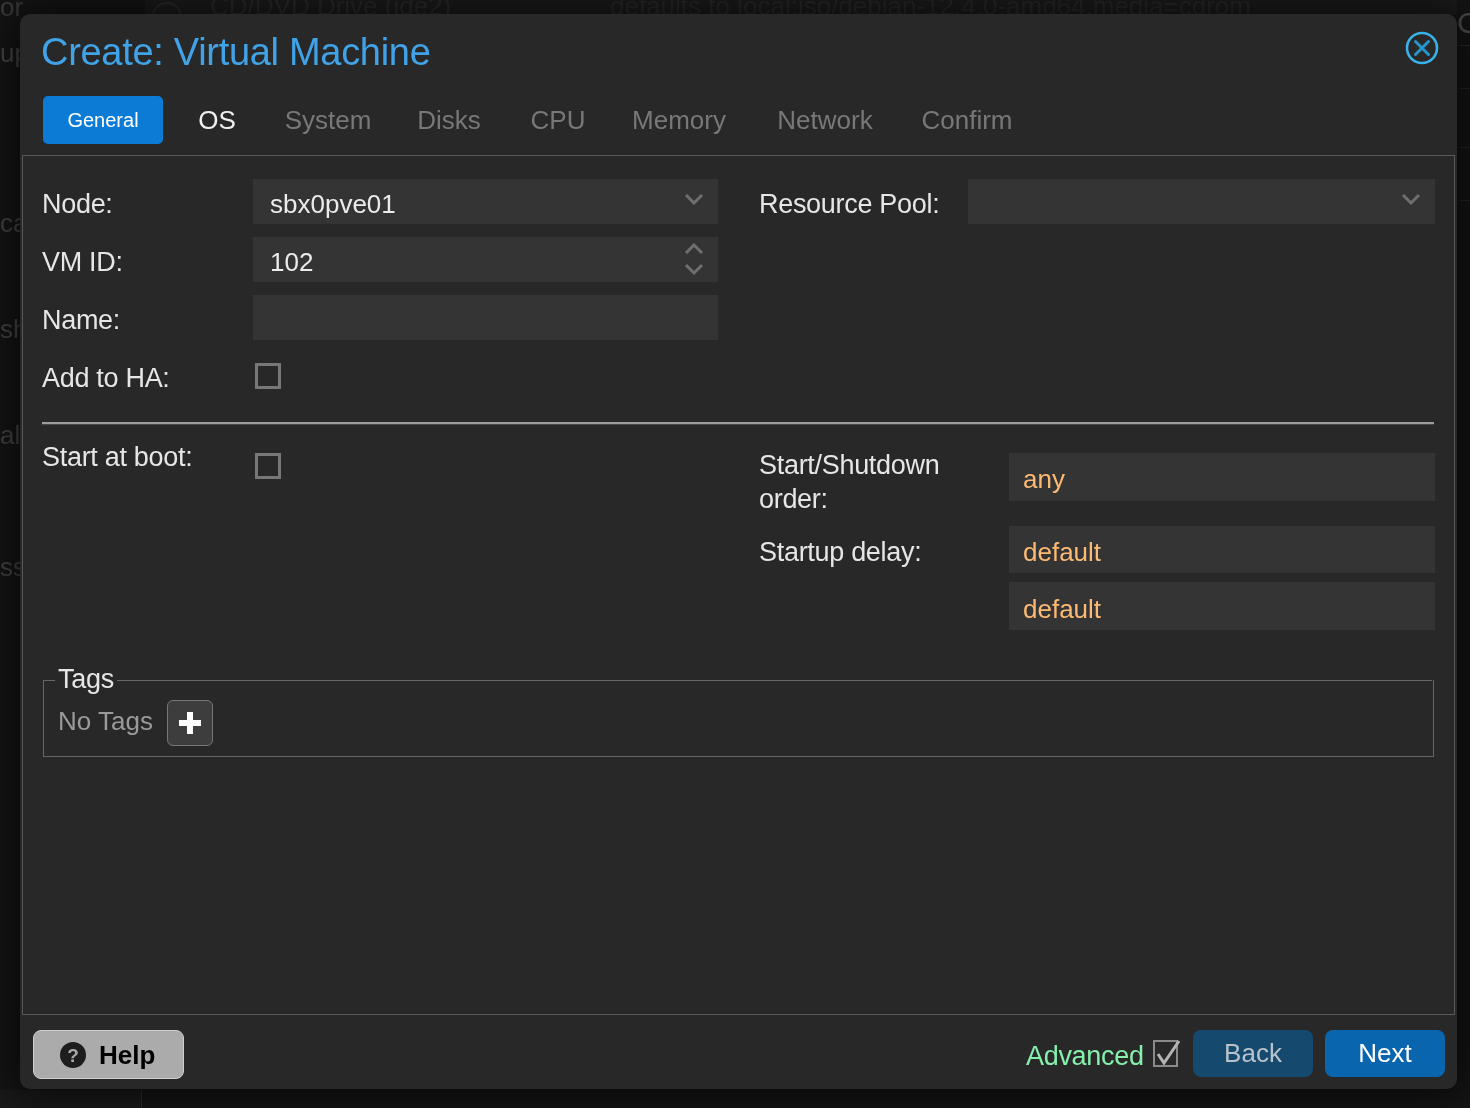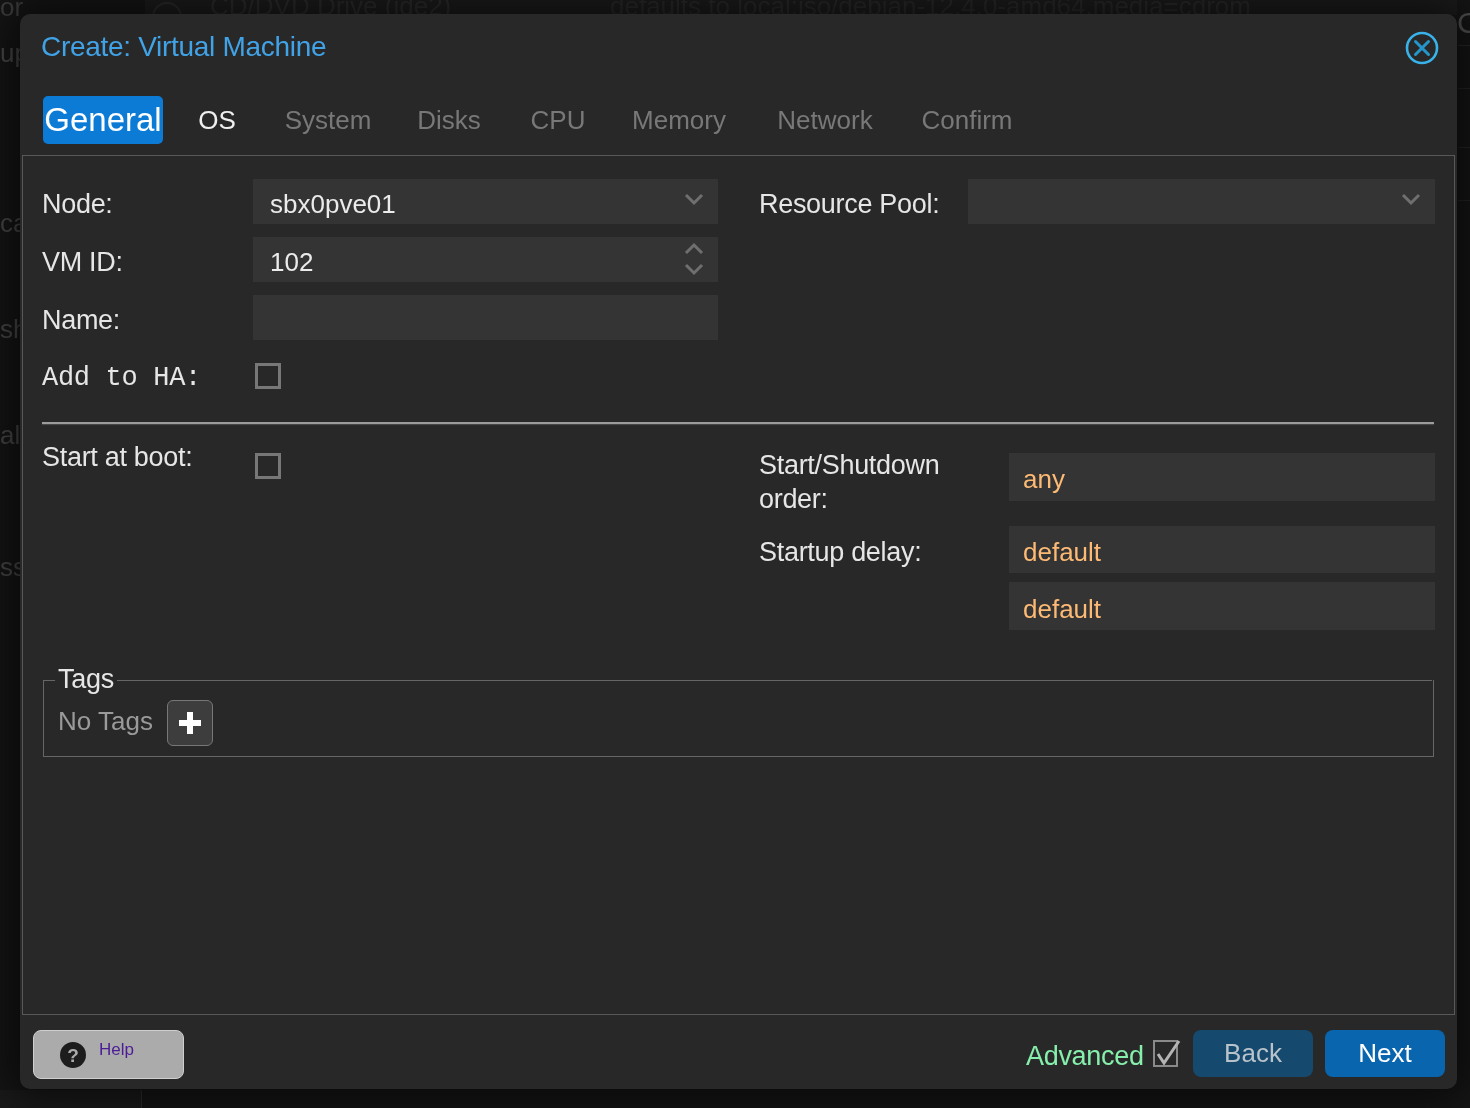--- a/index.html
+++ b/index.html
@@ -5,25 +5,25 @@
   html,body{margin:0;padding:0;}
   body{width:1470px;height:1108px;background:#141414;position:relative;overflow:hidden;
        font-family:"Liberation Sans", sans-serif;-webkit-font-smoothing:antialiased;}
   .abs{position:absolute;}
   
   #backdrop{position:absolute;inset:0;background:#161616;}
   .dimtxt{position:absolute;color:#4a4a4a;font-size:26px;}
   
   #dlg{position:absolute;left:20px;top:14px;width:1437px;height:1075px;
        background:#282828;border-radius:10px;box-shadow:0 0 45px 12px rgba(0,0,0,0.62);}
-  #title{position:absolute;left:21px;top:17px;font-size:28px;color:#41a3e7;letter-spacing:-0.3px;}
+  #title{position:absolute;left:21px;top:17px;font-size:38px;color:#41a3e7;letter-spacing:-0.3px;}
   
   .tab{position:absolute;top:82px;height:48px;line-height:48px;font-size:26px;color:#787878;text-align:center;}
   #tabactive{position:absolute;left:23px;top:82px;width:120px;height:48px;background:#0c7bd6;
-             border-radius:5px;color:#ffffff;font-size:33px;line-height:48px;text-align:center;}
+             border-radius:5px;color:#ffffff;font-size:20px;line-height:48px;text-align:center;}
   
   #panel{position:absolute;left:2px;top:141px;width:1431px;height:858px;border:1px solid #585858;background:#282828;}
   .lbl{position:absolute;font-size:27px;color:#e6e6e6;letter-spacing:-0.3px;}
   .field{position:absolute;background:#343434;}
   .ftext{position:absolute;font-size:26px;color:#ebebeb;}
   .ph{position:absolute;font-size:26px;color:#fdba74;}
   .cbx{position:absolute;width:20px;height:20px;border:3px solid #777777;background:transparent;}
   svg{position:absolute;overflow:visible;}
   
   
@@ -87,21 +87,21 @@
   <div class="field" style="left:233px;top:223px;width:465px;height:45px;"></div>
   <div class="ftext" style="left:250px;top:233px;">102</div>
   <svg style="left:664px;top:229px;" width="20" height="32" viewBox="0 0 20 32">
     <path d="M2 10 L10 2 L18 10" fill="none" stroke="#6f6f6f" stroke-width="3"></path>
     <path d="M2 22 L10 30 L18 22" fill="none" stroke="#6f6f6f" stroke-width="3"></path>
   </svg>
 
   <div class="lbl" style="left:22px;top:291px;">Name:</div>
   <div class="field" style="left:233px;top:281px;width:465px;height:45px;"></div>
 
-  <div class="lbl" style="left:22px;top:349px;font-family:Liberation Mono, monospace;">Add to HA:</div>
+  <div class="lbl" style="left:22px;top:349px;">Add to HA:</div>
   <div class="cbx" style="left:235px;top:349px;"></div>
 
   <div class="abs" style="left:22px;top:408px;width:1392px;height:2px;background:#9c9c9c;box-shadow:0 1px 1px rgba(120,120,120,0.45);"></div>
 
   <div class="lbl" style="left:22px;top:428px;">Start at boot:</div>
   <div class="cbx" style="left:235px;top:439px;"></div>
 
   <div class="lbl" style="left:739px;top:175px;">Resource Pool:</div>
   <div class="field" style="left:948px;top:165px;width:467px;height:45px;"></div>
   <svg style="left:1381px;top:179px;" width="20" height="14" viewBox="0 0 20 14">
@@ -129,21 +129,21 @@
     <svg style="left:9px;top:9px;" width="26" height="26" viewBox="0 0 26 26">
       <path d="M13 2 L13 24 M2 13 L24 13" stroke="#ffffff" stroke-width="6"></path>
     </svg>
   </div>
 
   <div id="helpbtn">
     <svg style="left:26px;top:11px;" width="26" height="26" viewBox="0 0 26 26">
       <circle cx="13" cy="13" r="13" fill="#1d1d1d"></circle>
       <text x="13" y="20" font-size="19" font-weight="bold" fill="#ababab" text-anchor="middle" font-family="Liberation Sans">?</text>
     </svg>
-    <div class="abs" style="left:65px;top:9px;font-size:17px;color:#4c1d95;">Help</div>
+    <div class="abs" style="left:65px;top:9px;font-size:26px;color:#000000;font-weight:bold;">Help</div>
   </div>
   <div class="lbl" style="left:1006px;top:1027px;color:#86efac;">Advanced</div>
   <div class="cbx" style="left:1133px;top:1026px;width:21px;height:23px;border-color:#8a8a8a;border-width:2.5px;"></div>
   <svg style="left:1135px;top:1023px;" width="26" height="30" viewBox="0 0 26 30">
     <path d="M3 17 L9 26 L24 4" fill="none" stroke="#b4b4b4" stroke-width="3"></path>
   </svg>
   <div class="btn" style="left:1173px;width:120px;background:#15496e;color:#b9c3cb;">Back</div>
   <div class="btn" style="left:1305px;width:120px;background:#0a65af;color:#ffffff;">Next</div>
 </div>
 

